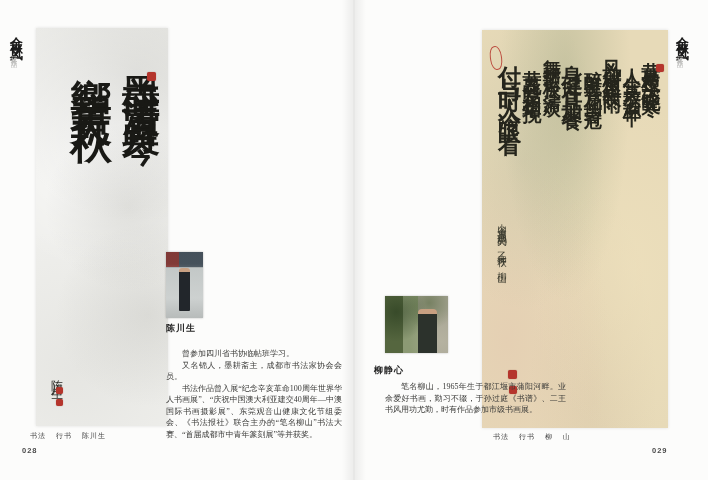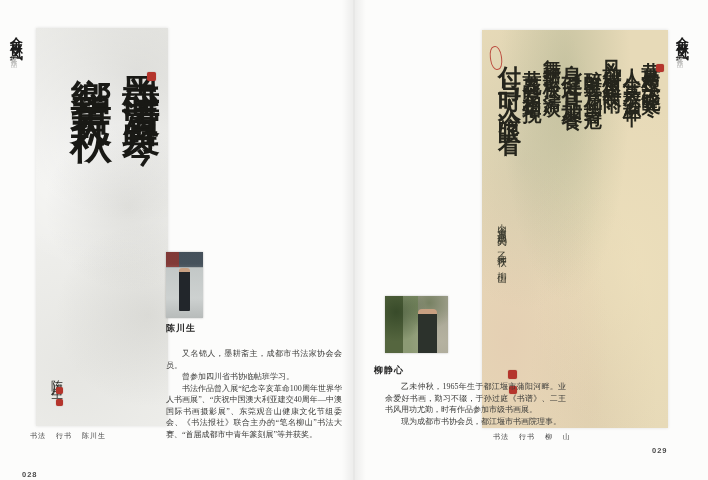--- a/index.html
+++ b/index.html
@@ -83,21 +83,21 @@
   #bio-left{left:166px;top:348px;width:176px;}
   #bio-right{left:385px;top:381px;width:181px;}
   .bio p{margin:0;text-indent:2em;}
   
   .caption{position:absolute;font-size:7px;color:#3c3c3c;letter-spacing:1px;word-spacing:7px;
            font-family:"Liberation Sans",sans-serif;}
   #caption-left{left:30px;top:431px;}
   #caption-right{left:493px;top:432px;}
   .pagenum{position:absolute;font-size:7.5px;font-weight:bold;color:#4a4a4a;letter-spacing:1px;
            font-family:"Liberation Sans",sans-serif;}
-  #pagenum-left{left:22px;top:446px;margin-top:24px;}
+  #pagenum-left{left:22px;top:446px;}
   #pagenum-right{left:652px;top:446px;}
 </style>
 </head>
 <body>
 
 <div id="spread">
 
   <div id="gutter"></div>
 
   <div id="header-left" class="corner-header">
@@ -115,22 +115,22 @@
     <div id="seal-l2" class="seal"></div>
     <div id="seal-l3" class="seal"></div>
   </div>
 
   <div id="photo-left" class="photo">
     <div class="band"></div>
     <div class="figure"></div>
   </div>
   <div id="name-left" class="artist-name">陈川生</div>
   <div id="bio-left" class="bio">
+    <p>曾参加四川省书协临帖班学习。</p>
     <p>又名锦人，墨耕斋主，成都市书法家协会会员。</p>
-    <p>曾参加四川省书协临帖班学习。</p>
     <p>书法作品曾入展“纪念辛亥革命100周年世界华人书画展”、“庆祝中国澳大利亚建交40周年—中澳国际书画摄影展”、东莞观音山健康文化节组委会、《书法报社》联合主办的“笔名柳山”书法大赛、“首届成都市中青年篆刻展”等并获奖。</p>
   </div>
 
   <div id="caption-left" class="caption">书法 行书 陈川生</div>
   <div id="pagenum-left" class="pagenum">028</div>
 
   <div id="artwork-right">
     <div id="poem" class="v">
       <div class="poem-col rc0">黄菊枝头破晓寒</div>
       <div class="poem-col rc1">人生莫放酒杯干</div>
@@ -147,22 +147,21 @@
     <div id="seal-r2" class="seal"></div>
     <div id="seal-r3" class="seal"></div>
   </div>
 
   <div id="photo-right" class="photo">
     <div class="foliage"></div>
     <div class="figure"></div>
   </div>
   <div id="name-right" class="artist-name">柳静心</div>
   <div id="bio-right" class="bio">
-    <p>乙未仲秋，1965年生于都江堰市蒲阳河畔。业余爱好书画，勤习不辍，于孙过庭《书谱》、二王书风用功尤勤，时有作品参加市级书画展。</p>
-    <p>现为成都市书协会员，都江堰市书画院理事。</p>
+    <p>笔名柳山，1965年生于都江堰市蒲阳河畔。业余爱好书画，勤习不辍，于孙过庭《书谱》、二王书风用功尤勤，时有作品参加市级书画展。</p>
   </div>
 
   <div id="caption-right" class="caption">书法 行书 柳 山</div>
   <div id="pagenum-right" class="pagenum">029</div>
 
   <div id="header-right" class="corner-header">
     <div class="corner-title v">金秋之风</div>
     <div class="corner-sub v">获奖作品</div>
   </div>
 

